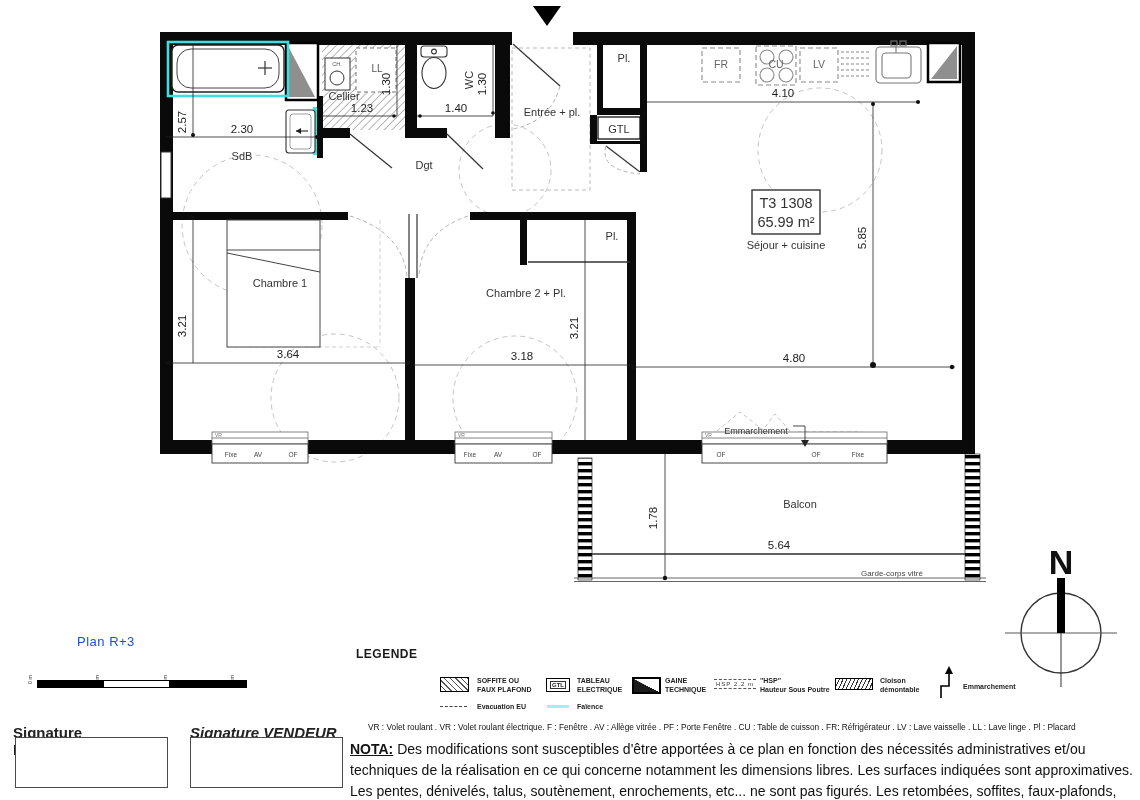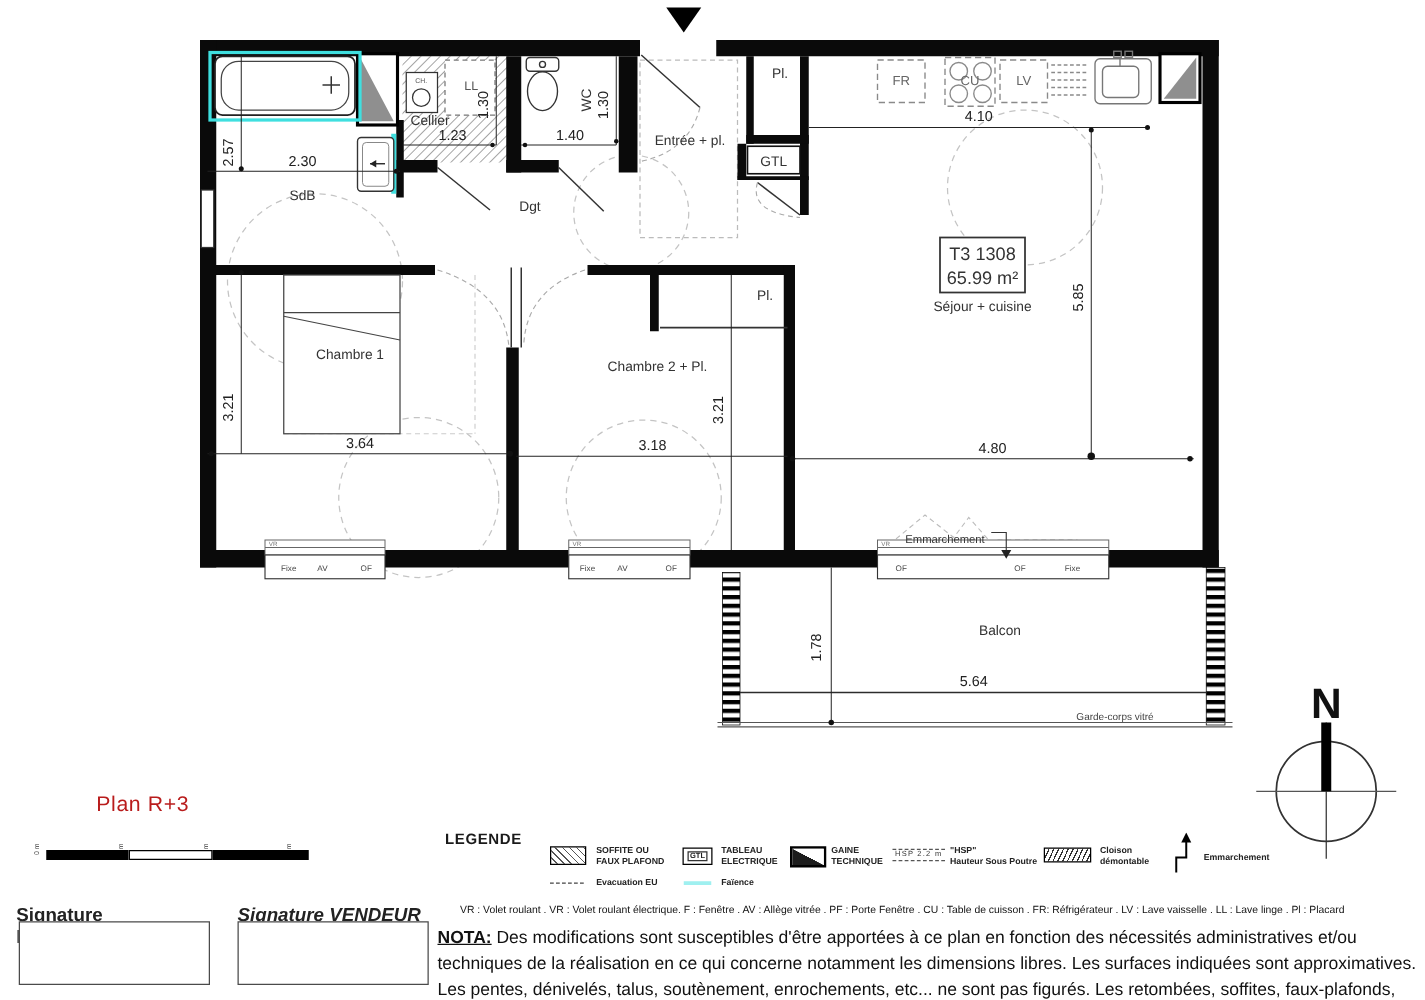--- a/index.html
+++ b/index.html
@@ -1,20 +1,20 @@
 <!DOCTYPE html>
 <html><head>
 <meta charset="utf-8">
 <style>
   html,body{margin:0;padding:0;}
   body{width:1140px;height:800px;position:relative;background:#fff;
        font-family:"Liberation Sans", sans-serif;overflow:hidden;}
   .abs{position:absolute;}
   #plan-svg{position:absolute;left:0;top:0;}
-  .plan-title{font-size:17px;color:#b91c1c;letter-spacing:.5px;}
+  .plan-title{font-size:13px;color:#1d4ed8;letter-spacing:.5px;}
   .sig-label{font-size:15px;font-weight:bold;color:#222;width:153px;}
   .sig-box{width:151px;height:49px;border:1.5px solid #4a4a4a;background:#fff;}
   .legend-head{font-size:12px;font-weight:bold;color:#1a1a1a;letter-spacing:.5px;}
   .leg-lab{font-size:7px;font-weight:bold;color:#222;line-height:9px;white-space:nowrap;}
   .sym-soffite{width:27px;height:13px;border:1px solid #000;
     background:repeating-linear-gradient(45deg,#fff 0 3px,#555 3px 4px);}
   .sym-gtl{width:22px;height:12px;border:1.2px solid #000;display:flex;align-items:center;justify-content:center;}
   .sym-gtl span{font-size:6px;font-weight:bold;color:#222;border:.75px solid #333;padding:0 1px;background:#fff;}
   .sym-gaine{width:25px;height:13px;border:2.2px solid #000;background:#fff;position:relative;}
   .sym-gaine::after{content:"";position:absolute;inset:0;
@@ -306,21 +306,21 @@
   <div class="abs" style="left:37px;top:680px;width:66px;height:8px;background:#000;"></div>
   <div class="abs" style="left:103px;top:680px;width:67px;height:8px;background:#fff;border:1px solid #000;box-sizing:border-box;"></div>
   <div class="abs" style="left:170px;top:680px;width:77px;height:8px;background:#000;"></div>
 </div>
 
 <div class="abs sig-label" style="left:13px;top:724px;">Signature RESERVATAIRE(S)</div>
 <div class="abs sig-box" style="left:15px;top:737px;"></div>
 <div class="abs sig-label" style="left:190px;top:724px;font-style:italic;">Signature VENDEUR</div>
 <div class="abs sig-box" style="left:190px;top:737px;"></div>
 
-<div class="abs legend-head" style="left:356px;top:664px;">LEGENDE</div>
+<div class="abs legend-head" style="left:356px;top:647px;">LEGENDE</div>
 
 <div class="abs sym-soffite" style="left:440px;top:677px;"></div>
 <div class="abs leg-lab" style="left:477px;top:676px;">
   <div>SOFFITE OU</div>
   <div>FAUX PLAFOND</div>
 </div>
 
 <div class="abs sym-gtl" style="left:546px;top:678px;">
   <span>GTL</span>
 </div>

